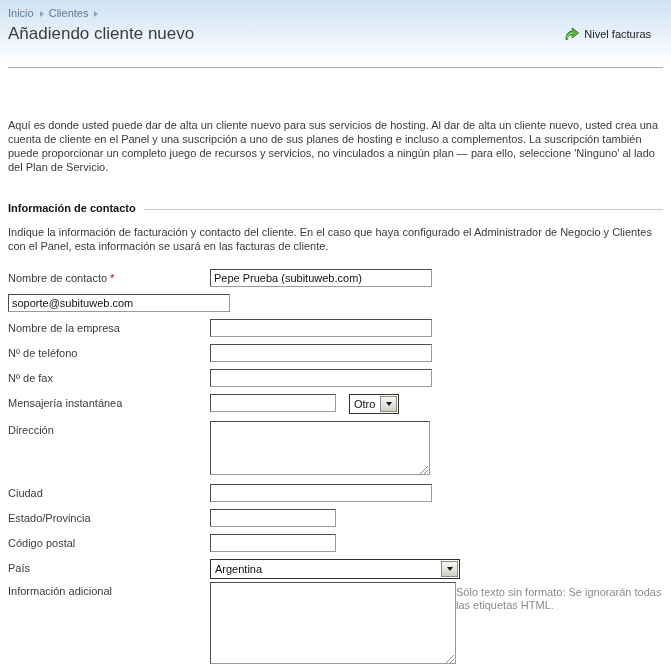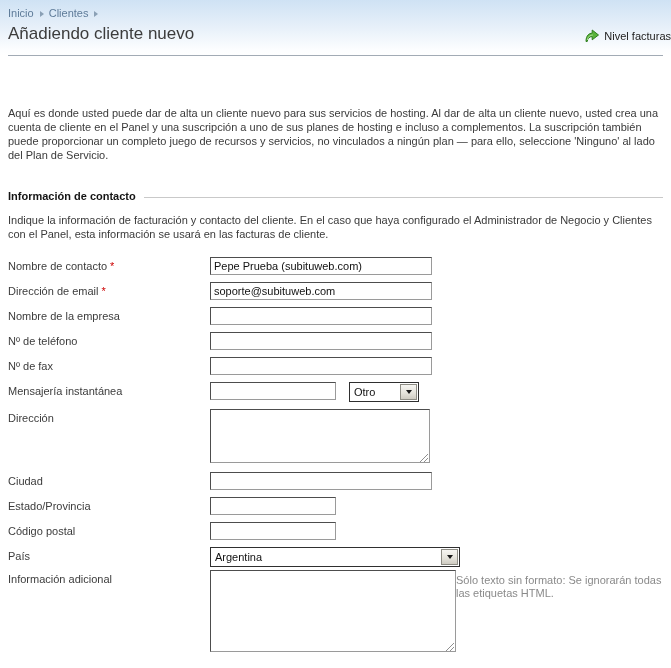--- a/index.html
+++ b/index.html
@@ -6,37 +6,37 @@
   html, body { margin:0; padding:0; }
   body {
     width:671px; height:668px; overflow:hidden;
     background:#fff;
     font-family:"Liberation Sans", sans-serif;
     font-size:11px; color:#3a3a3a;
   }
 
   
   .header {
-    height:56px;
+    height:68px;
     background:linear-gradient(#cfe2f4 0%, #eaf2fa 55%, #fdfeff 90%, #ffffff 100%);
-    padding:7px 0 0 8px;
+    padding:7px 20px 0 8px;
     position:relative;
   }
   .header-rule {
     position:absolute; left:8px; right:8px; bottom:0;
     height:1px; background:#a2abb5;
   }
   .breadcrumb { color:#5e7b99; line-height:13px; white-space:nowrap; }
   .breadcrumb .crumb { color:#5e7b99; text-decoration:none; cursor:pointer; }
   .crumb-sep {
     display:inline-block; width:0; height:0; margin:0 5px 0 6px;
     border-top:3px solid transparent; border-bottom:3px solid transparent;
     border-left:4px solid #8aa0b5; vertical-align:middle;
   }
-  .title-row { display:flex; justify-content:space-between; align-items:flex-end; margin-top:3px;gap:41px; }
+  .title-row { display:flex; justify-content:space-between; align-items:center; margin-top:3px;gap:41px; }
   .page-title { font-size:17px; font-weight:400; color:#3c3c3c; margin:0; line-height:21px; }
   .up-level {
     display:flex; align-items:center; gap:4px;
     color:#1d1d1d; text-decoration:none; cursor:pointer; font-size:11px;
   }
 
   
   .content { padding:0 8px; }
   .intro { margin-top:50px; line-height:14px; color:#3a3a3a; width:655px; }
 
@@ -84,21 +84,21 @@
     width:17px; margin:1px; flex-shrink:0;
     background:linear-gradient(#f7f6f2 0%, #e4e2da 60%, #cfccc2 100%);
     border:1px solid #8e8d85;
     display:flex; align-items:center; justify-content:center;
   }
   .tri-down {
     width:0; height:0;
     border-left:3px solid transparent; border-right:3px solid transparent;
     border-top:4px solid #1a1a1a;
   }
-  .sel-im { width:70px; }
+  .sel-im { width:50px; }
   .sel-country { width:250px; }
 
   .field-col { display:flex; }
   .note { color:#8a8a8a; margin-top:4px; line-height:13px; }
 
   .im-row-gap { width:13px; flex-shrink:0; }
   .row-country { margin-bottom:3px; }
 </style>
 </head>
 <body>
@@ -133,21 +133,20 @@
   <p class="section-desc">Indique la información de facturación y contacto del cliente. En el caso que haya configurado el Administrador de Negocio y Clientes con el Panel, esta información se usará en las facturas de cliente.</p>
 
   <div class="form">
 
     <div class="row">
       <div class="flabel"><span>Nombre de contacto</span><span class="req">*</span></div>
       <input class="text w-std" type="text" value="Pepe Prueba (subituweb.com)" style="">
     </div>
 
     <div class="row">
-      <div class="flabel"><span>Dirección de email</span><span class="req">*</span></div>
       <input class="text w-std" type="text" value="soporte@subituweb.com" style="">
     </div>
 
     <div class="row">
       <div class="flabel">Nombre de la empresa</div>
       <input class="text w-std" type="text" value="" style="">
     </div>
 
     <div class="row">
       <div class="flabel">Nº de teléfono</div>

